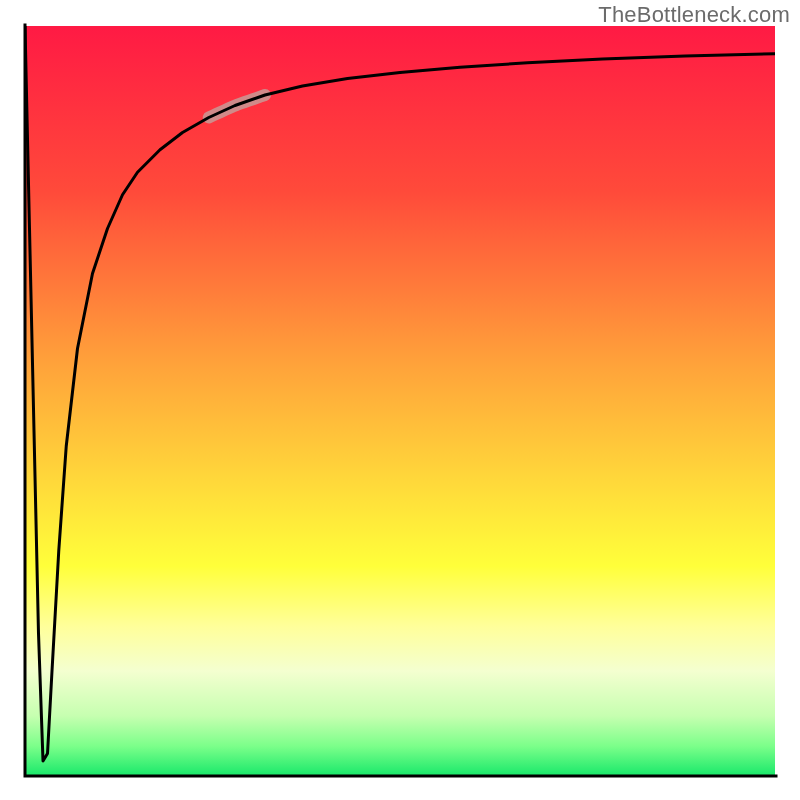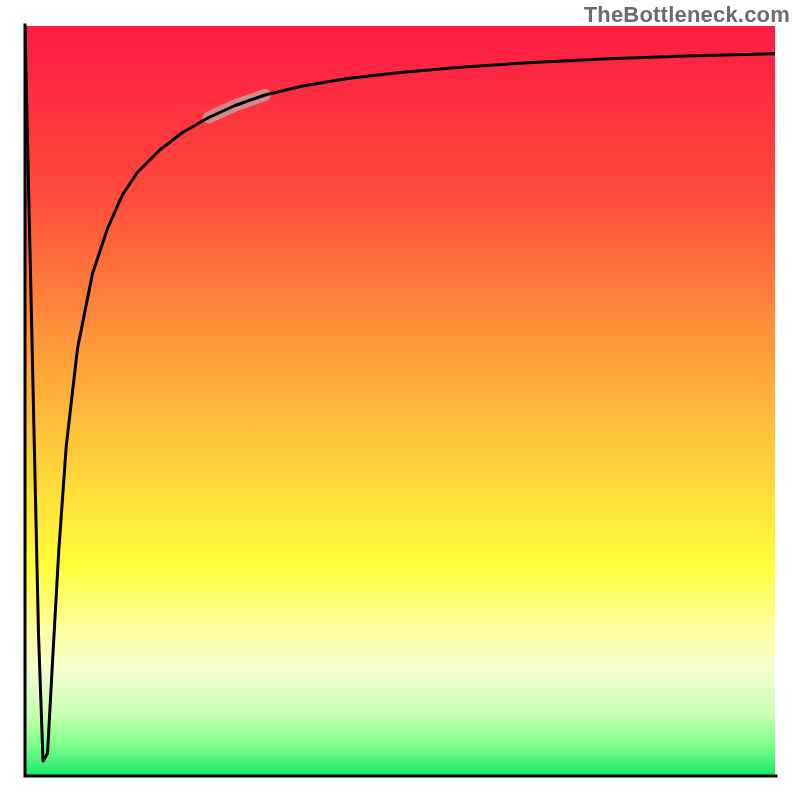--- a/index.html
+++ b/index.html
@@ -15,21 +15,21 @@
     position: relative;
     width: 800px;
     height: 800px;
   }
   .watermark {
     position: absolute;
     top: 2px;
     right: 10px;
     color: #6b6b6b;
     font-size: 22px;
-    font-weight: 700;
+    font-weight: 400;
     letter-spacing: 0.2px;
     z-index: 20;
     user-select: none;
   }
   svg.chart {
     position: absolute;
     top: 0;
     left: 0;
     display: block;
   }

